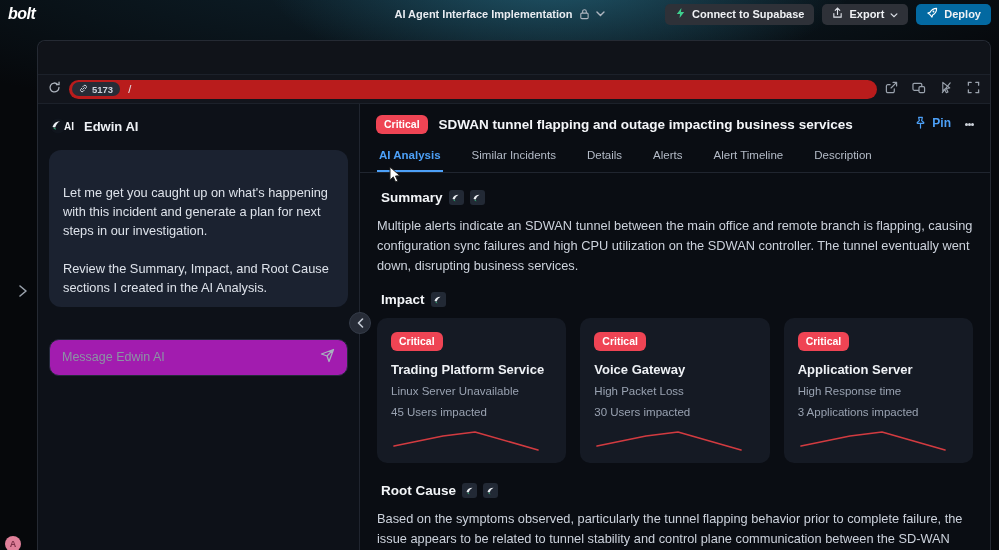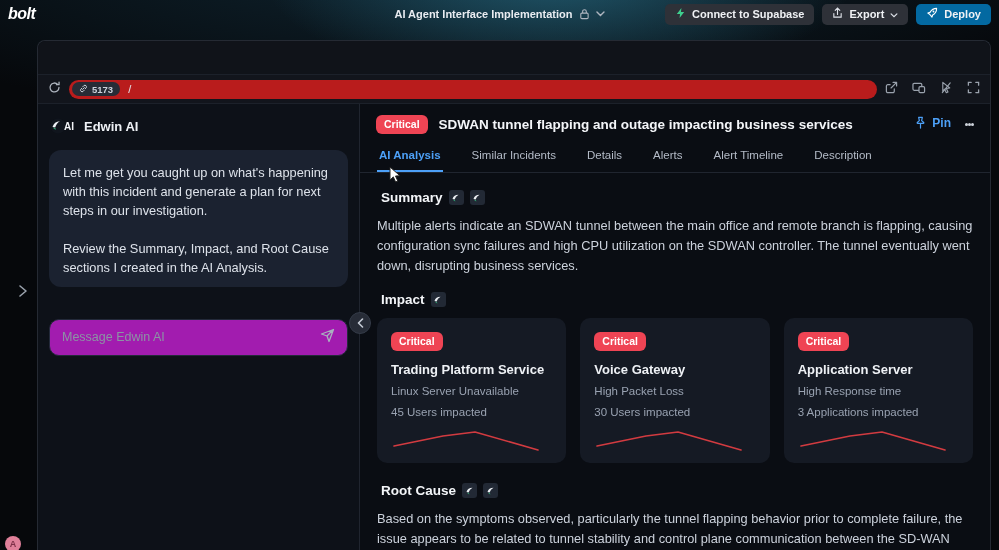--- a/index.html
+++ b/index.html
@@ -51,21 +51,21 @@
   .bar-right{ display:flex; align-items:center; gap:14px; }
 
   
   .content{ position:relative; display:flex; height:calc(100% - 64px); }
   .chat-panel{ width:322px; background:#0d1118; border-right:1px solid #20252f; padding:10px 11px; position:relative; }
   .chat-head{ display:flex; align-items:center; gap:10px; height:24px; margin-bottom:12px; }
   .edwin-mark{ display:flex; align-items:center; }
   .edwin-mark .ai{ font-size:10px; font-weight:bold; color:#f2f4f7; margin-left:-3px; }
   .agent-name{ font-size:13px; font-weight:bold; color:#eef1f5; }
   .bubble{ background:#1b2230; border-radius:12px; padding:13px 14px 10px; }
-  .bubble p{ font-size:12.8px; line-height:1.5; color:#dde2ea; }
+  .bubble p{ font-size:12.8px; line-height:1.5; color:#dde2ea;margin-top:20px; }
   .bubble p + p{ margin-top:18px; }
   .stamp{ margin-top:14px; font-size:10.5px; color:#626b7a; }
   .chat-input{ margin-top:32px; height:37px; background:#a21caf; border:1px solid #232a3a; border-radius:10px;
     display:flex; align-items:center; padding:0 12px; gap:8px; }
   .chat-input input{ flex:1; background:none; border:0; outline:none; font-family:inherit;
     font-size:12.5px; color:#dde2ea; }
   .chat-input input::placeholder{ color:#8b94a4; }
   .collapse-btn{ position:absolute; left:311px; top:208px; width:22px; height:22px; border-radius:50%;
     background:#272c37; border:1px solid #343b48; color:#c6ccd6; z-index:6;
     display:flex; align-items:center; justify-content:center; cursor:pointer; }

